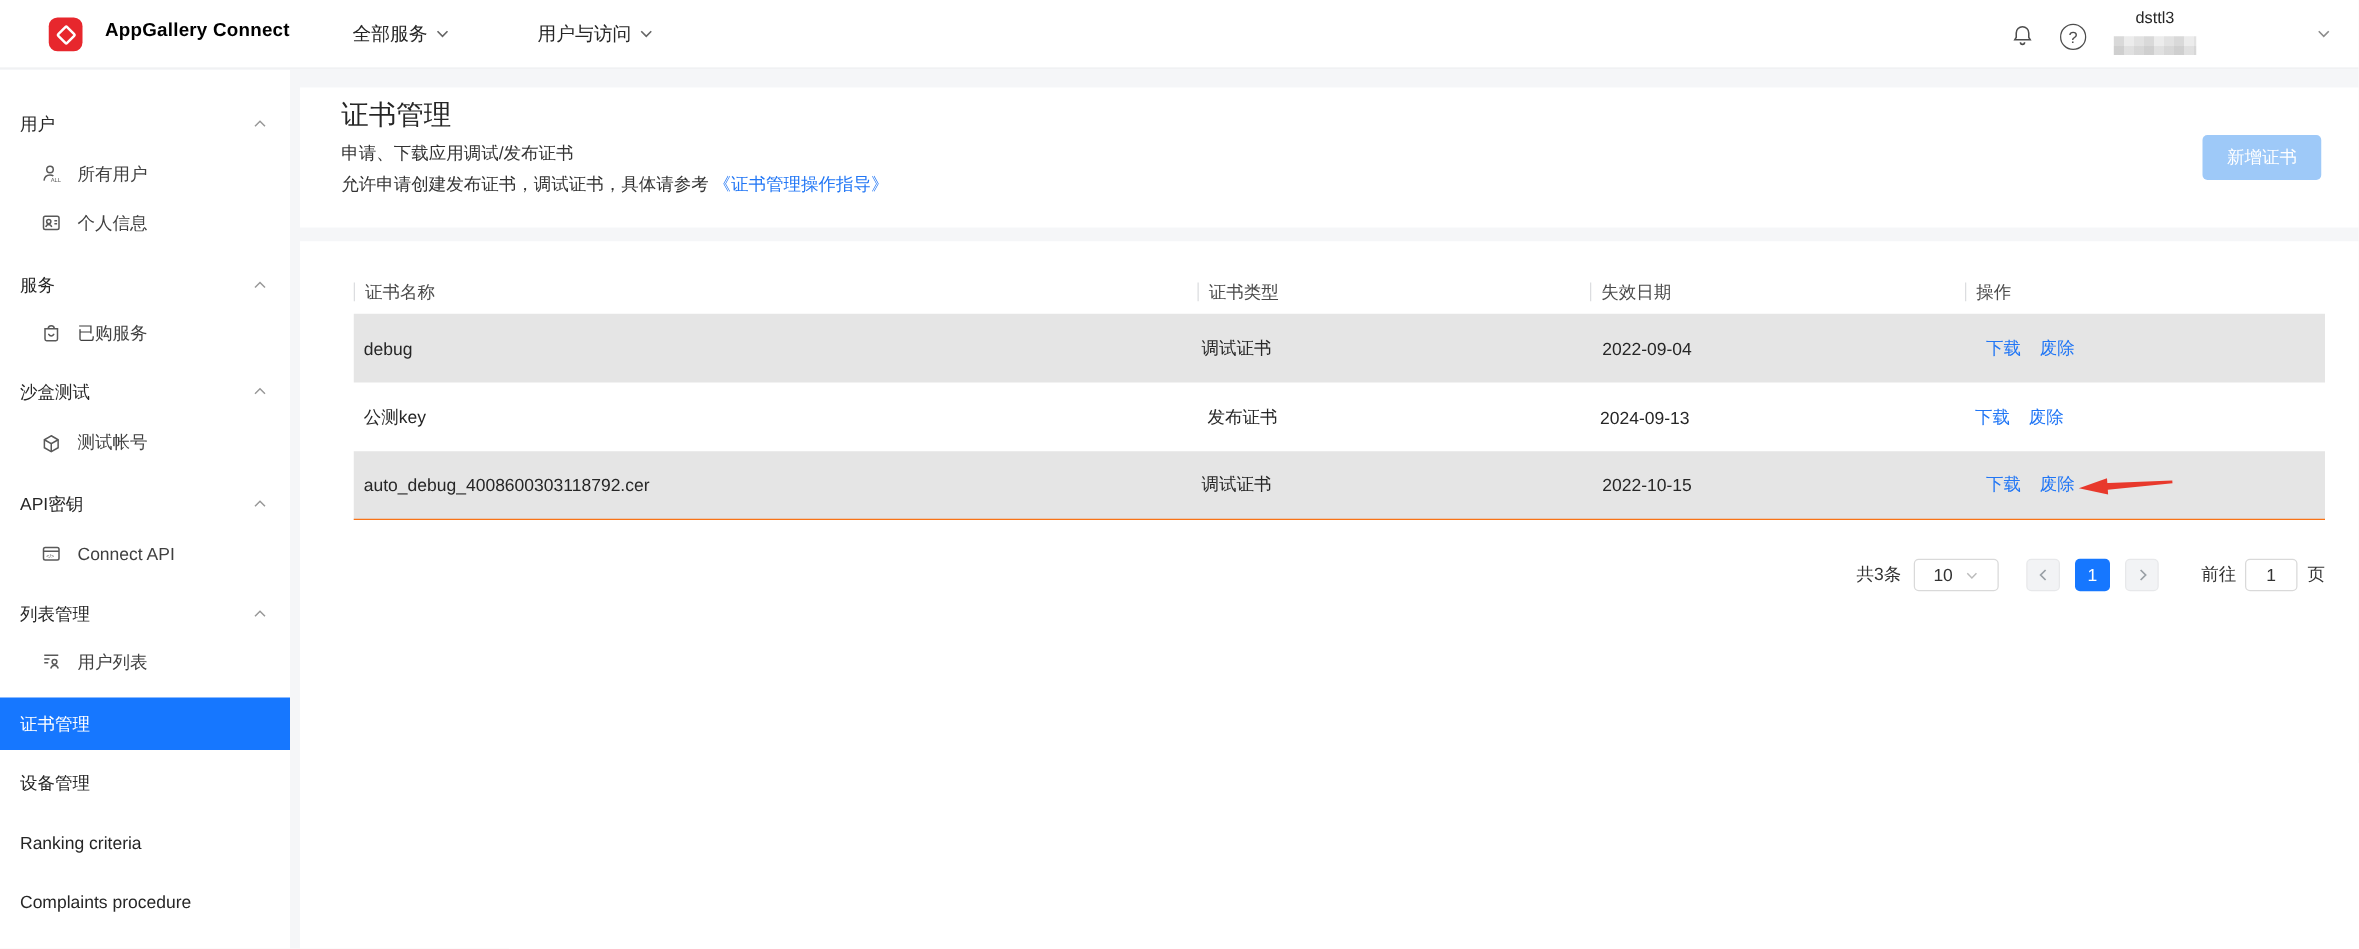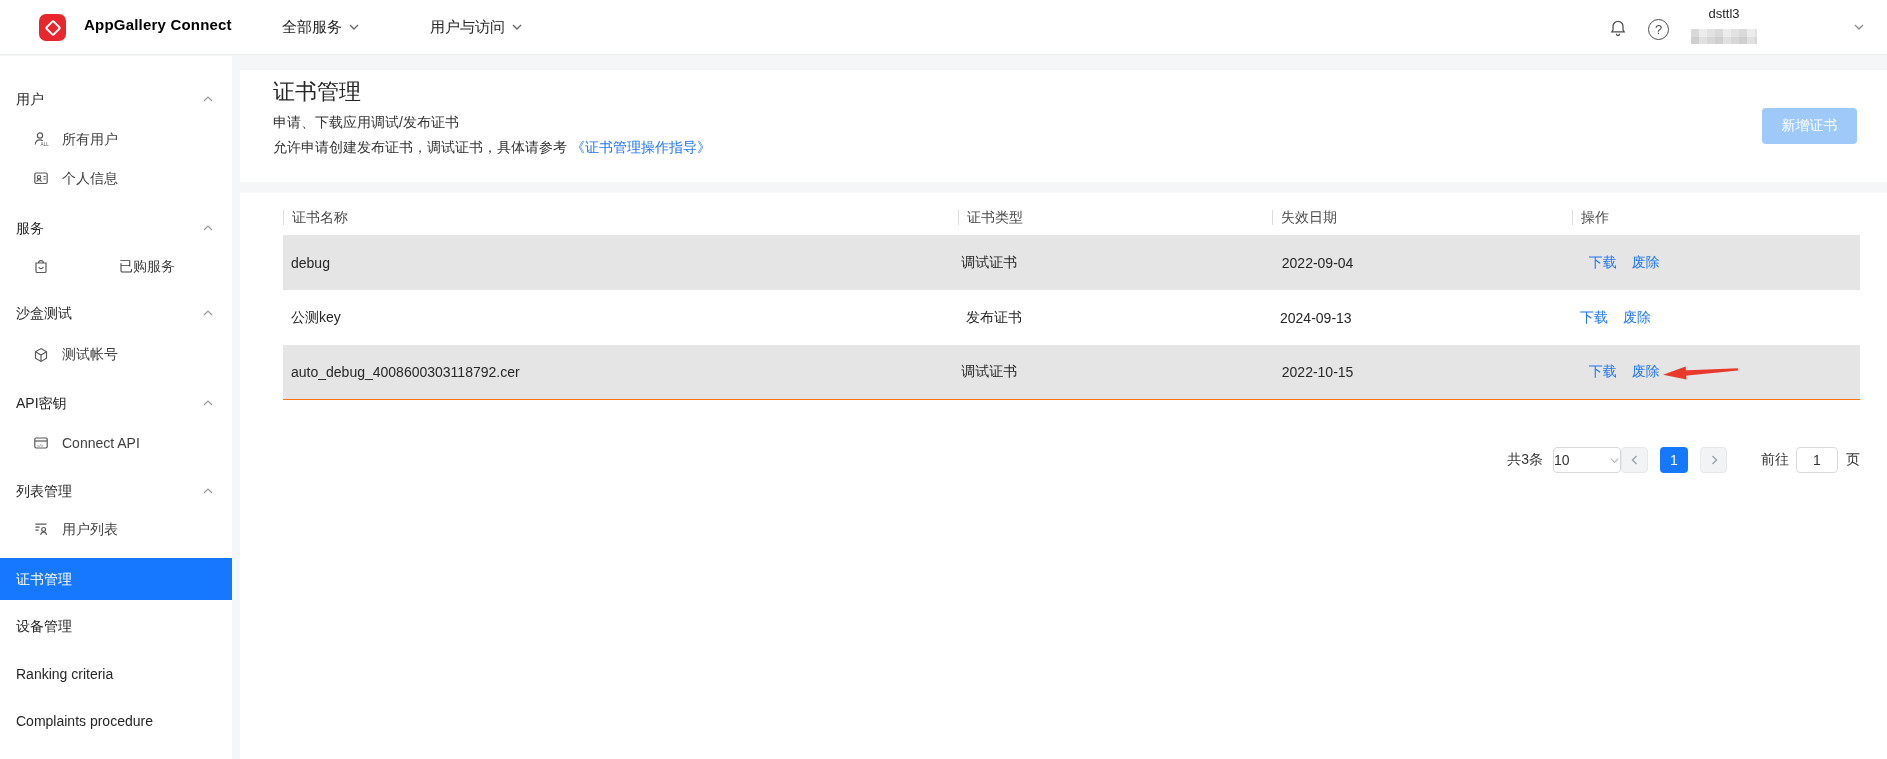--- a/index.html
+++ b/index.html
@@ -62,40 +62,40 @@
   .page-desc1 { position:absolute; left:33px; top:44px; font-size:14px; color:#333; }
   .page-desc2 { position:absolute; left:33px; top:69px; font-size:14px; color:#333; }
   .doc-link { color:#2176f5; text-decoration:none; cursor:pointer; }
   .new-btn {
     position:absolute; right:30px; top:38px; width:95px; height:36px;
     background:#9ec9f8; color:#fff; font-size:14px; border:none; border-radius:4px; cursor:pointer;
     font-family:inherit;
   }
 
   .card-table { position:absolute; left:240px; top:193px; width:1647px; height:566px; background:#fff; }
-  .tbl { position:absolute; left:43px; top:6px; width:1577px; }
+  .tbl { position:absolute; left:43px; top:22px; width:1577px; }
   .tbl-head { display:flex; height:36px; align-items:center; }
   .th { font-size:14px; color:#4a4a4a; border-left:1px solid #dcdde0; padding-left:8px; line-height:15px; }
   .c1 { width:675px; } .c2 { width:314px; } .c3 { width:300px; } .c4 { width:288px; }
   .tbl-row { display:flex; height:55px; align-items:center; font-size:14px; color:#262626; }
   .row-alt { background:#e5e5e5;gap:16px; }
   .row-last { border-bottom:1px solid #f97316; }
   .td { padding-left:8px; }
   .op-link { color:#2176f5; text-decoration:none; cursor:pointer; margin-right:15px; font-size:14px; }
   .annot-arrow { display:inline-block; vertical-align:middle; margin-left:2px; transform:rotate(-4deg); }
 
   
   .pagination {
     position:absolute; right:27px; top:254px; height:26px;
     display:flex; align-items:center; font-size:14px; color:#333;
   }
   .pg-total { margin-right:10px; }
   .pg-select {
     width:68px; height:26px; border:1px solid #d9d9d9; border-radius:4px; background:#fff;
-    display:flex; align-items:center; justify-content:space-between; gap:10px; cursor:pointer;
+    display:flex; align-items:center; justify-content:center; gap:10px; margin-right:22px; cursor:pointer;
     color:#333;
   }
   .pg-btn {
     width:27px; height:26px; background:#f2f3f5; border:1px solid #e7e8ea; border-radius:4px;
     display:flex; align-items:center; justify-content:center; margin-right:12px; cursor:pointer;
   }
   .pg-page {
     width:28px; height:26px; background:#1677ff; color:#fff; border-radius:4px;
     display:flex; align-items:center; justify-content:center; margin-right:12px; cursor:pointer;
   }
@@ -181,21 +181,21 @@
   </div>
 
   <div class="side-row side-section" style="top:158px;">
     <span>服务</span>
     <span class="sec-caret">
         <svg width="12" height="12" viewBox="0 0 12 12">
           <path d="M2 8l4-4 4 4" stroke="#999" fill="none" stroke-width="1.2"></path>
         </svg>
       </span>
   </div>
-  <div class="side-row side-item" style="top:196px;text-align:center;">
+  <div class="side-row side-item" style="top:196px;">
     <span class="s-icon">
       <svg width="18" height="18" viewBox="0 0 18 18" fill="none" stroke="#595959" stroke-width="1.2">
         <path d="M4 6h10v8.2a1.3 1.3 0 0 1-1.3 1.3H5.3A1.3 1.3 0 0 1 4 14.2z"></path>
           <path d="M6.6 6a2.4 2.4 0 0 1 4.8 0"></path>
           <path d="M7 10.5c.5.8 1.2 1.2 2 1.2s1.5-.4 2-1.2" stroke-linecap="round"></path>
       </svg>
     </span>
     <span>已购服务</span>
   </div>
 

